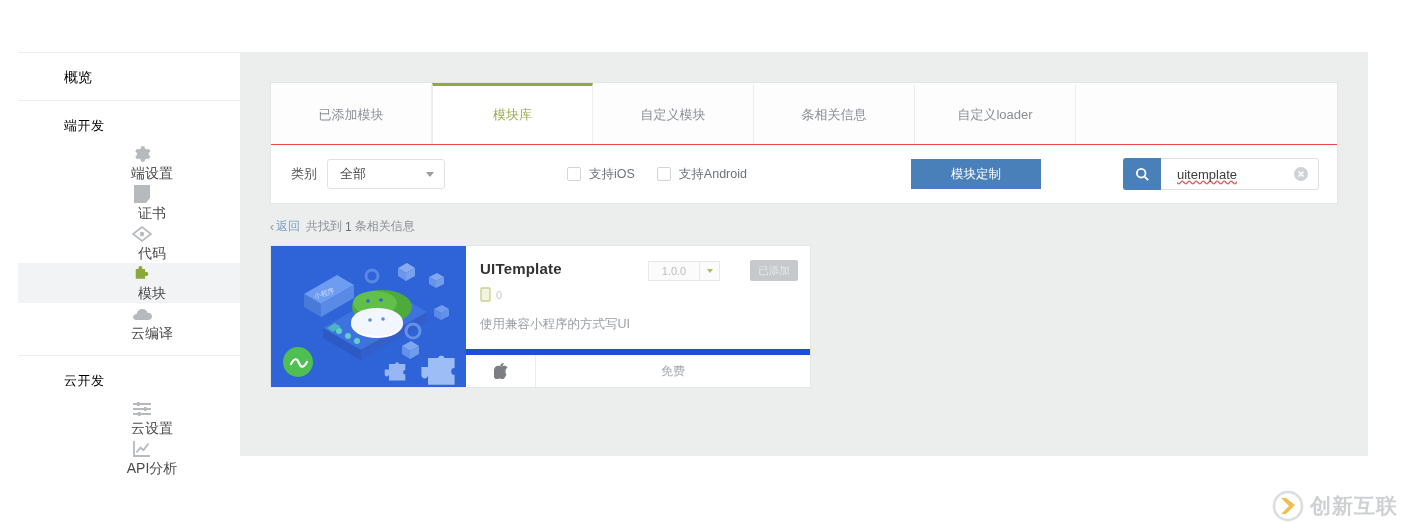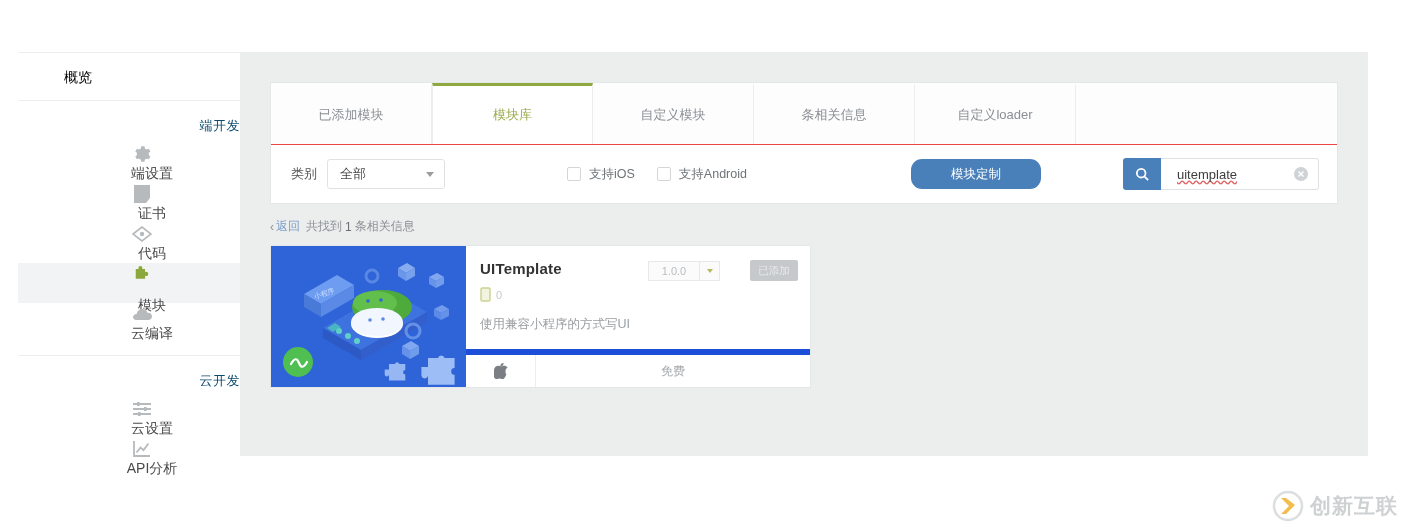--- a/index.html
+++ b/index.html
@@ -19,31 +19,31 @@
     border-top: 1px solid #eceef0;
   }
   .side-overview {
     height: 48px; line-height: 48px;
     padding-left: 46px;
     font-size: 14px; color: #000000;
     border-bottom: 1px solid #eceef0;
   }
   .side-section {
     padding: 16px 0 8px 46px;
-    font-size: 13px; color: #0c4a6e; letter-spacing: .5px; text-align: right;
+    font-size: 13px; color: #000000; letter-spacing: .5px;
   }
   .side-item {
     display: flex; align-items: center;
     height: 40px;
     padding-left: 46px;
     font-size: 14px; color: #4a4a4a;
     cursor: pointer;
     flex-direction: column;
   }
-  .side-item.active { background: #f2f3f4; gap: 12px; }
+  .side-item.active { background: #f2f3f4; }
   .side-ico {
     width: 22px; height: 22px;
     display: inline-flex; align-items: center; justify-content: center;
     margin-right: 20px; flex: 0 0 22px;
   }
   .side-ico svg { display:block; }
   .side-divider { height: 1px; background: #eceef0; margin-top: 12px; }
 
   
   #main {
@@ -105,21 +105,21 @@
     width: 14px; height: 14px;
     border: 1px solid #d2d6d9; border-radius: 2px;
     background: #fff; margin-right: 8px;
   }
   .chk-lbl { font-size: 12.5px; color: #6f7478; }
 
   .spacer { flex: 1; }
 
   .btn-primary {
     width: 130px; height: 30px;
-    background: #4a80ba; border: none; border-radius: 11px;
+    background: #4a80ba; border: none; border-radius: 0;
     color: #fff; font-size: 12.5px;
     font-family: inherit;
     cursor: pointer;
   }
 
   #search {
     display: flex; align-items: center;
     margin-left: 82px;
     height: 32px;
   }

